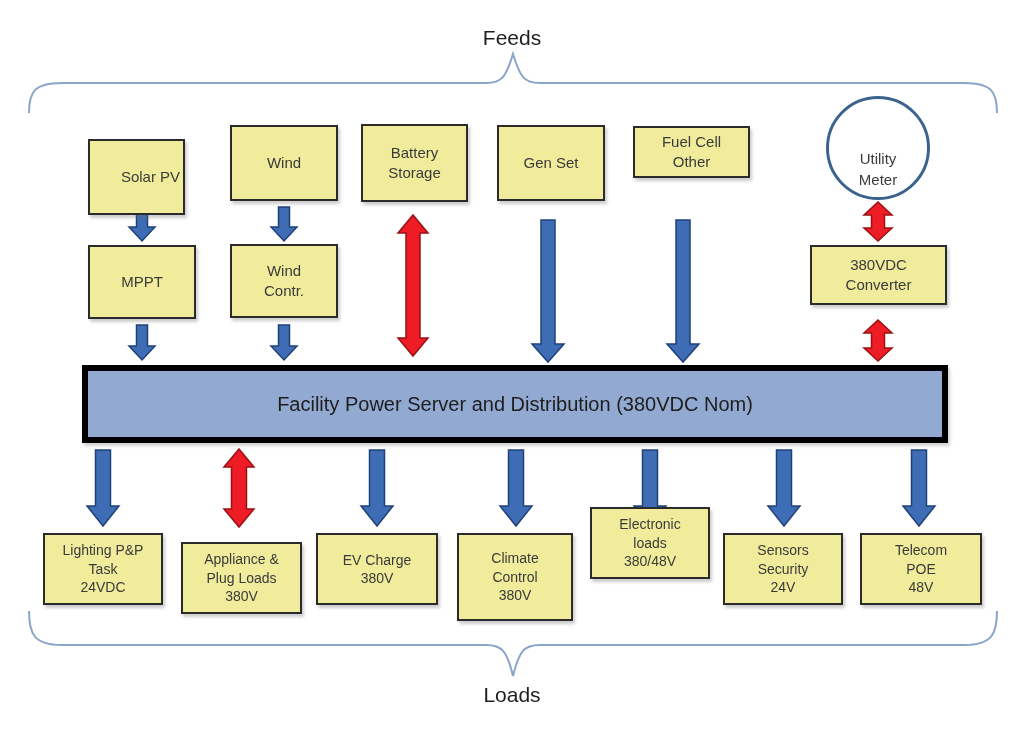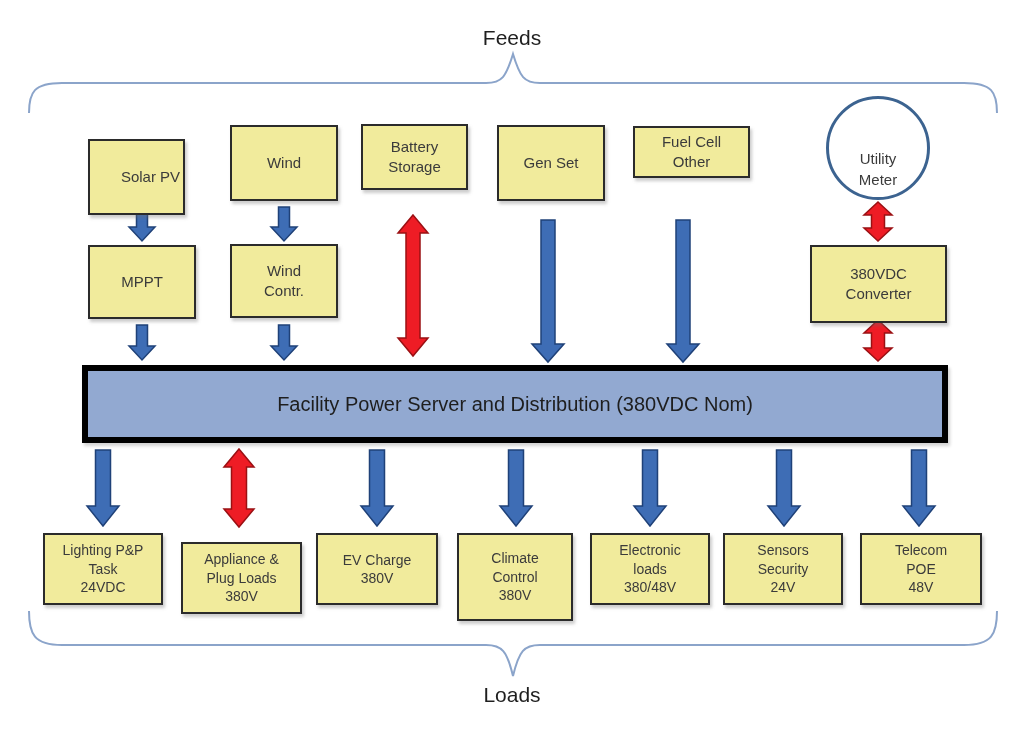--- a/index.html
+++ b/index.html
@@ -70,21 +70,21 @@
 
   <div class="big-label feeds-label">Feeds</div>
   <div class="big-label loads-label">Loads</div>
 
   <div class="box" style="left:88px;top:139px;width:97px;height:76px;padding-left:28px;">
     <span>Solar PV</span>
   </div>
   <div class="box" style="left:230px;top:125px;width:108px;height:76px;">
     <span>Wind</span>
   </div>
-  <div class="box" style="left:361px;top:124px;width:107px;height:66px;">
+  <div class="box" style="left:361px;top:124px;width:107px;height:78px;">
     <span>Battery
 Storage</span>
   </div>
   <div class="box" style="left:497px;top:125px;width:108px;height:76px;">
     <span>Gen Set</span>
   </div>
   <div class="box" style="left:633px;top:126px;width:117px;height:52px;">
     <span>Fuel Cell
 Other</span>
   </div>
@@ -93,21 +93,21 @@
 Meter</span>
   </div>
 
   <div class="box" style="left:88px;top:245px;width:108px;height:74px;">
     <span>MPPT</span>
   </div>
   <div class="box" style="left:230px;top:244px;width:108px;height:74px;">
     <span>Wind
 Contr.</span>
   </div>
-  <div class="box" style="left:810px;top:245px;width:137px;height:78px;">
+  <div class="box" style="left:810px;top:245px;width:137px;height:60px;">
     <span>380VDC
 Converter</span>
   </div>
 
   <div class="bus">
     <span>Facility Power Server and Distribution (380VDC Nom)</span>
   </div>
 
   <div class="box load-box" style="left:43px;top:533px;width:120px;height:72px;">
     <span>Lighting P&amp;P
@@ -121,21 +121,21 @@
   </div>
   <div class="box load-box" style="left:316px;top:533px;width:122px;height:72px;">
     <span>EV Charge
 380V</span>
   </div>
   <div class="box load-box" style="left:457px;top:533px;width:116px;height:88px;">
     <span>Climate
 Control
 380V</span>
   </div>
-  <div class="box load-box" style="left:590px;top:533px;width:120px;height:72px;">
+  <div class="box load-box" style="left:590px;top:507px;width:120px;height:72px;">
     <span>Electronic
 loads
 380/48V</span>
   </div>
   <div class="box load-box" style="left:723px;top:533px;width:120px;height:72px;">
     <span>Sensors
 Security
 24V</span>
   </div>
   <div class="box load-box" style="left:860px;top:533px;width:122px;height:72px;">

